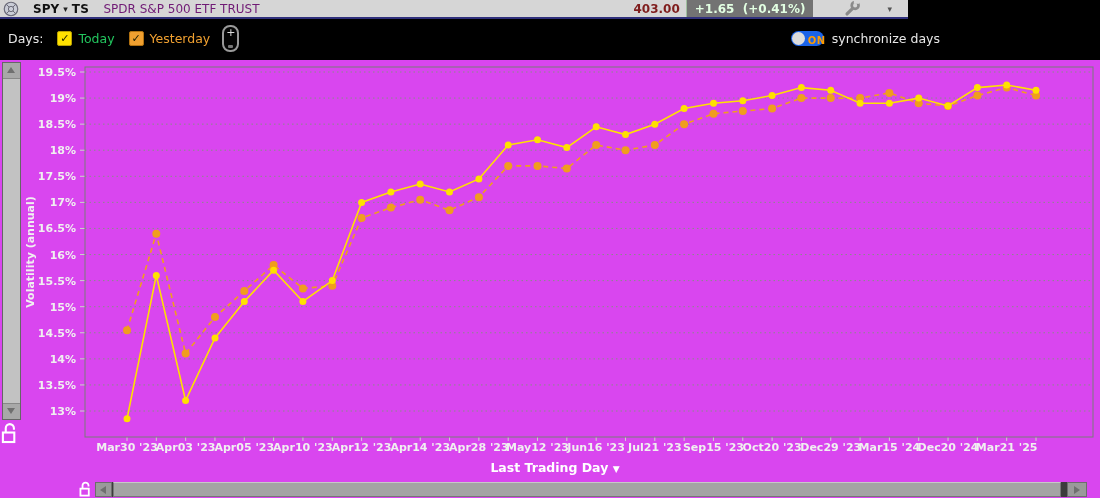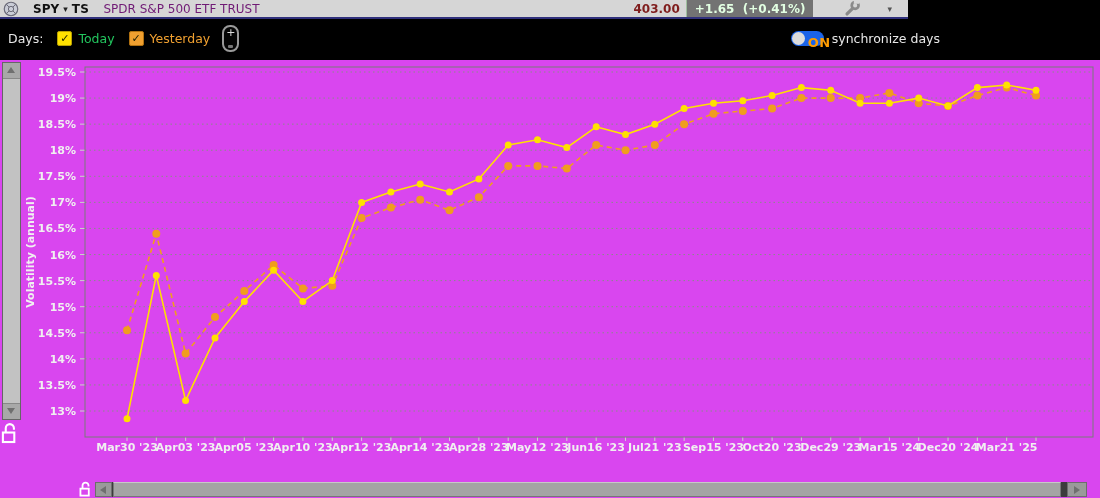--- a/index.html
+++ b/index.html
@@ -33,21 +33,21 @@
   .cb-label{margin-left:6px;}
   .lab-today{color:#22c55e;}
   .lab-yest{color:#f0a030;}
   .pill{width:13px;height:23px;border:2px solid #9a9a9a;border-radius:8px;background:#050505;
     margin-left:12px;position:relative;display:block;}
   .pill i{position:absolute;top:0px;left:0;right:0;text-align:center;color:#ddd;font-size:11px;
     font-style:normal;line-height:12px;}
   .pill em{position:absolute;bottom:2px;left:4px;width:5px;height:3px;background:#777;border-radius:1px;}
   .toggle{width:33px;height:15px;border-radius:8px;background:#1a63e8;position:relative;display:block;}
   .toggle .knob{position:absolute;left:1px;top:1px;width:13px;height:13px;border-radius:50%;background:#dcdcdc;}
-  .toggle .on{position:absolute;left:17px;top:4px;font-size:13px;font-weight:bold;color:#ff9c00;letter-spacing:.5px;}
+  .toggle .on{position:absolute;left:17px;top:4px;font-size:10px;font-weight:bold;color:#ff9c00;letter-spacing:.5px;}
   .sync{margin:0 12px 0 8px;}
 
   
   .stage{position:absolute;top:60px;left:0;width:1100px;height:438px;background:#d946ef;}
   #chart-svg{position:absolute;top:0;left:0;}
   #chart-svg text{font-family:"DejaVu Sans","Liberation Sans",sans-serif;font-size:11px;font-weight:bold;fill:#f0f0f0;}
   .ylabel{position:absolute;left:-69px;top:185px;width:200px;height:14px;text-align:center;
     color:#f0f0f0;font-size:11px;font-weight:bold;transform:rotate(-90deg);}
   .xlabel{position:absolute;left:455px;top:400px;width:200px;text-align:center;color:#fff;
     font-size:12.5px;font-weight:bold;}
@@ -305,20 +305,24 @@
         <circle cx="830.7" cy="30.3" r="3.5" fill="#ffe100"></circle>
         <circle cx="860.1" cy="43.3" r="3.5" fill="#ffe100"></circle>
         <circle cx="889.4" cy="43.3" r="3.5" fill="#ffe100"></circle>
         <circle cx="918.7" cy="38.1" r="3.5" fill="#ffe100"></circle>
         <circle cx="948.0" cy="45.9" r="3.5" fill="#ffe100"></circle>
         <circle cx="977.4" cy="27.6" r="3.5" fill="#ffe100"></circle>
         <circle cx="1006.7" cy="25.0" r="3.5" fill="#ffe100"></circle>
         <circle cx="1036.0" cy="30.3" r="3.5" fill="#ffe100"></circle>
       </svg>
 
+    <div class="xlabel">
+      <span>Last Trading Day</span>
+      <span class="dd">▼</span>
+    </div>
 
     <div class="lock-bottom">
       <svg width="14" height="16" viewBox="0 0 20 23">
         <rect x="2" y="11" width="12" height="10" fill="none" stroke="#fff" stroke-width="2.6"></rect>
         <path d="M5 11 V6.5 a4.3 4.3 0 0 1 8.6 0 V8" fill="none" stroke="#fff" stroke-width="2.6"></path>
       </svg>
     </div>
     <div class="hscroll">
       <span class="hbtn left">
           <span class="tri-left"></span>

